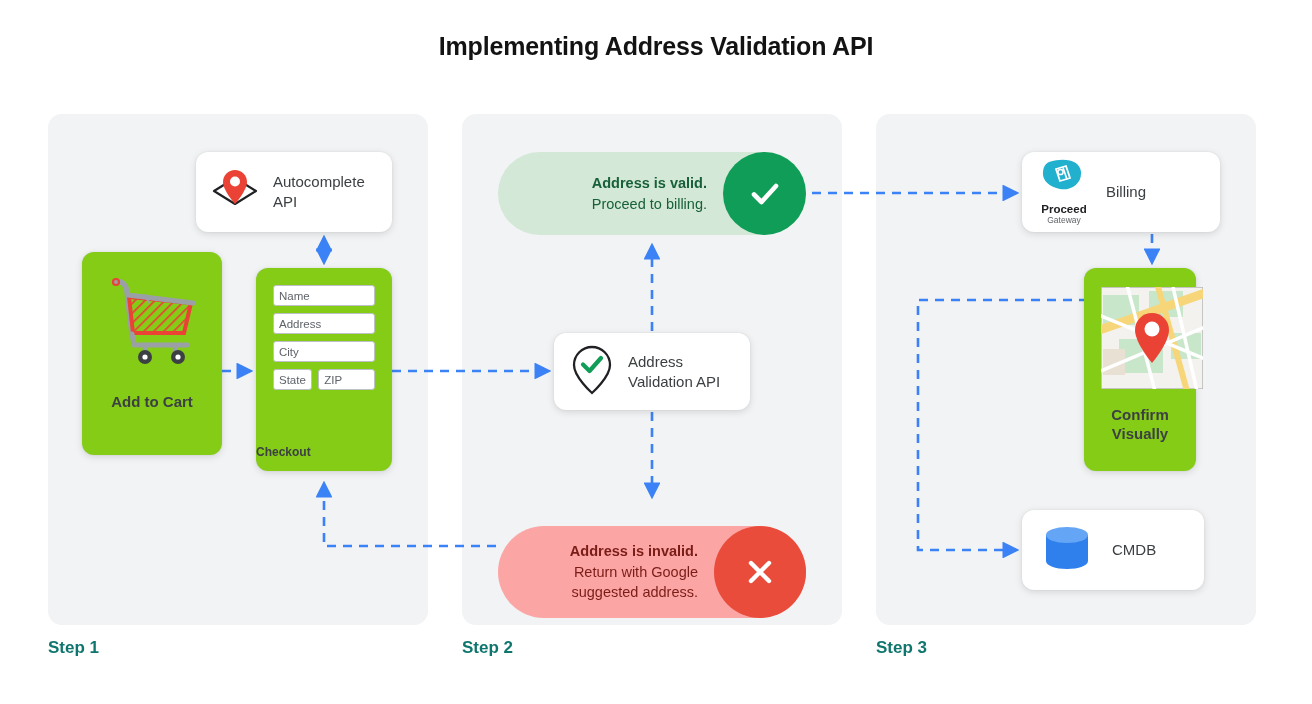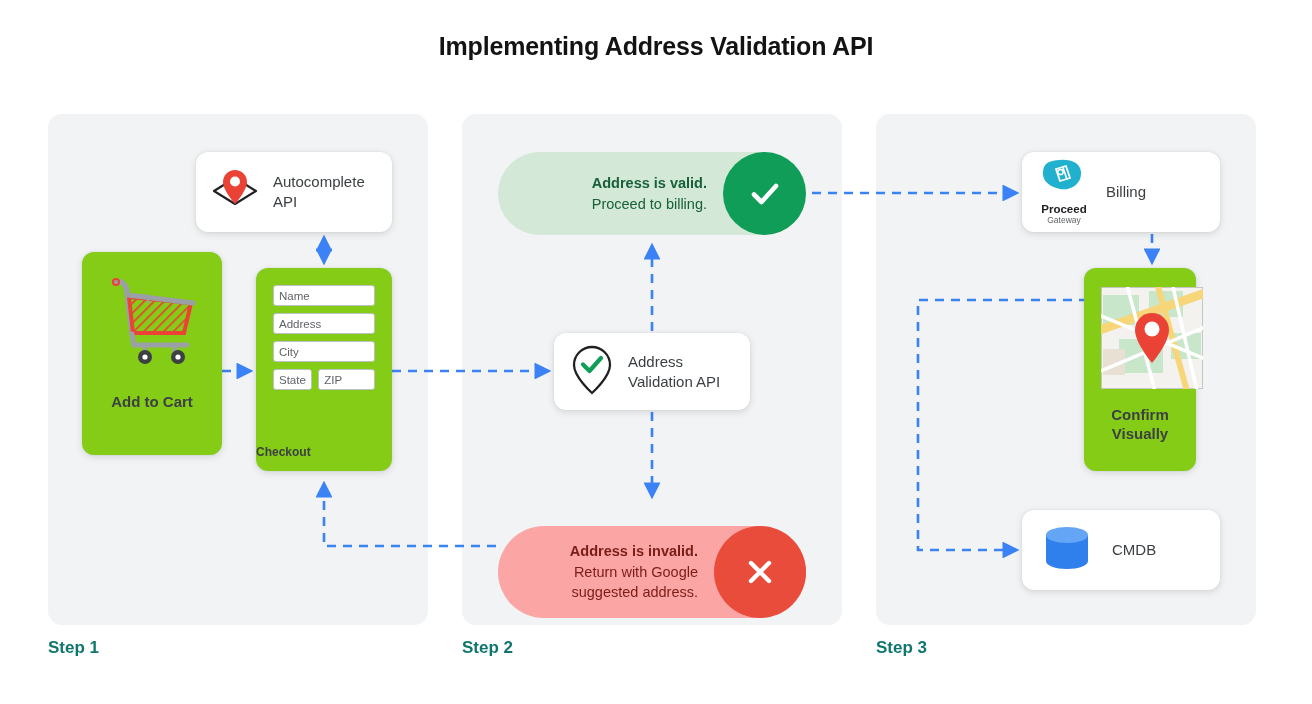--- a/index.html
+++ b/index.html
@@ -129,21 +129,21 @@
   }
   #card-confirm {
     left: 1084px; top: 268px; width: 112px; height: 203px;
   }
   #card-confirm .cap {
     position: absolute; bottom: 0; left: 0; width: 100%;
     text-align: center; font-size: 15px; font-weight: bold;
     color: #3c4043; line-height: 1.28; padding-bottom: 28px;
   }
   #card-cmdb {
-    left: 1022px; top: 510px; width: 198px; height: 80px;
+    left: 1022px; top: 510px; width: 182px; height: 80px;
     display: flex; align-items: center; padding-left: 20px; gap: 20px;
   }
 
   .store-label {
     position: absolute; left: 934px; top: 344px;
     font-size: 14.5px; font-weight: bold; color: #3b82f6; line-height: 1.34;
   }
 
   svg.ovl { position: absolute; left: 0; top: 0; width: 1312px; height: 704px; pointer-events: none; }
 </style>

